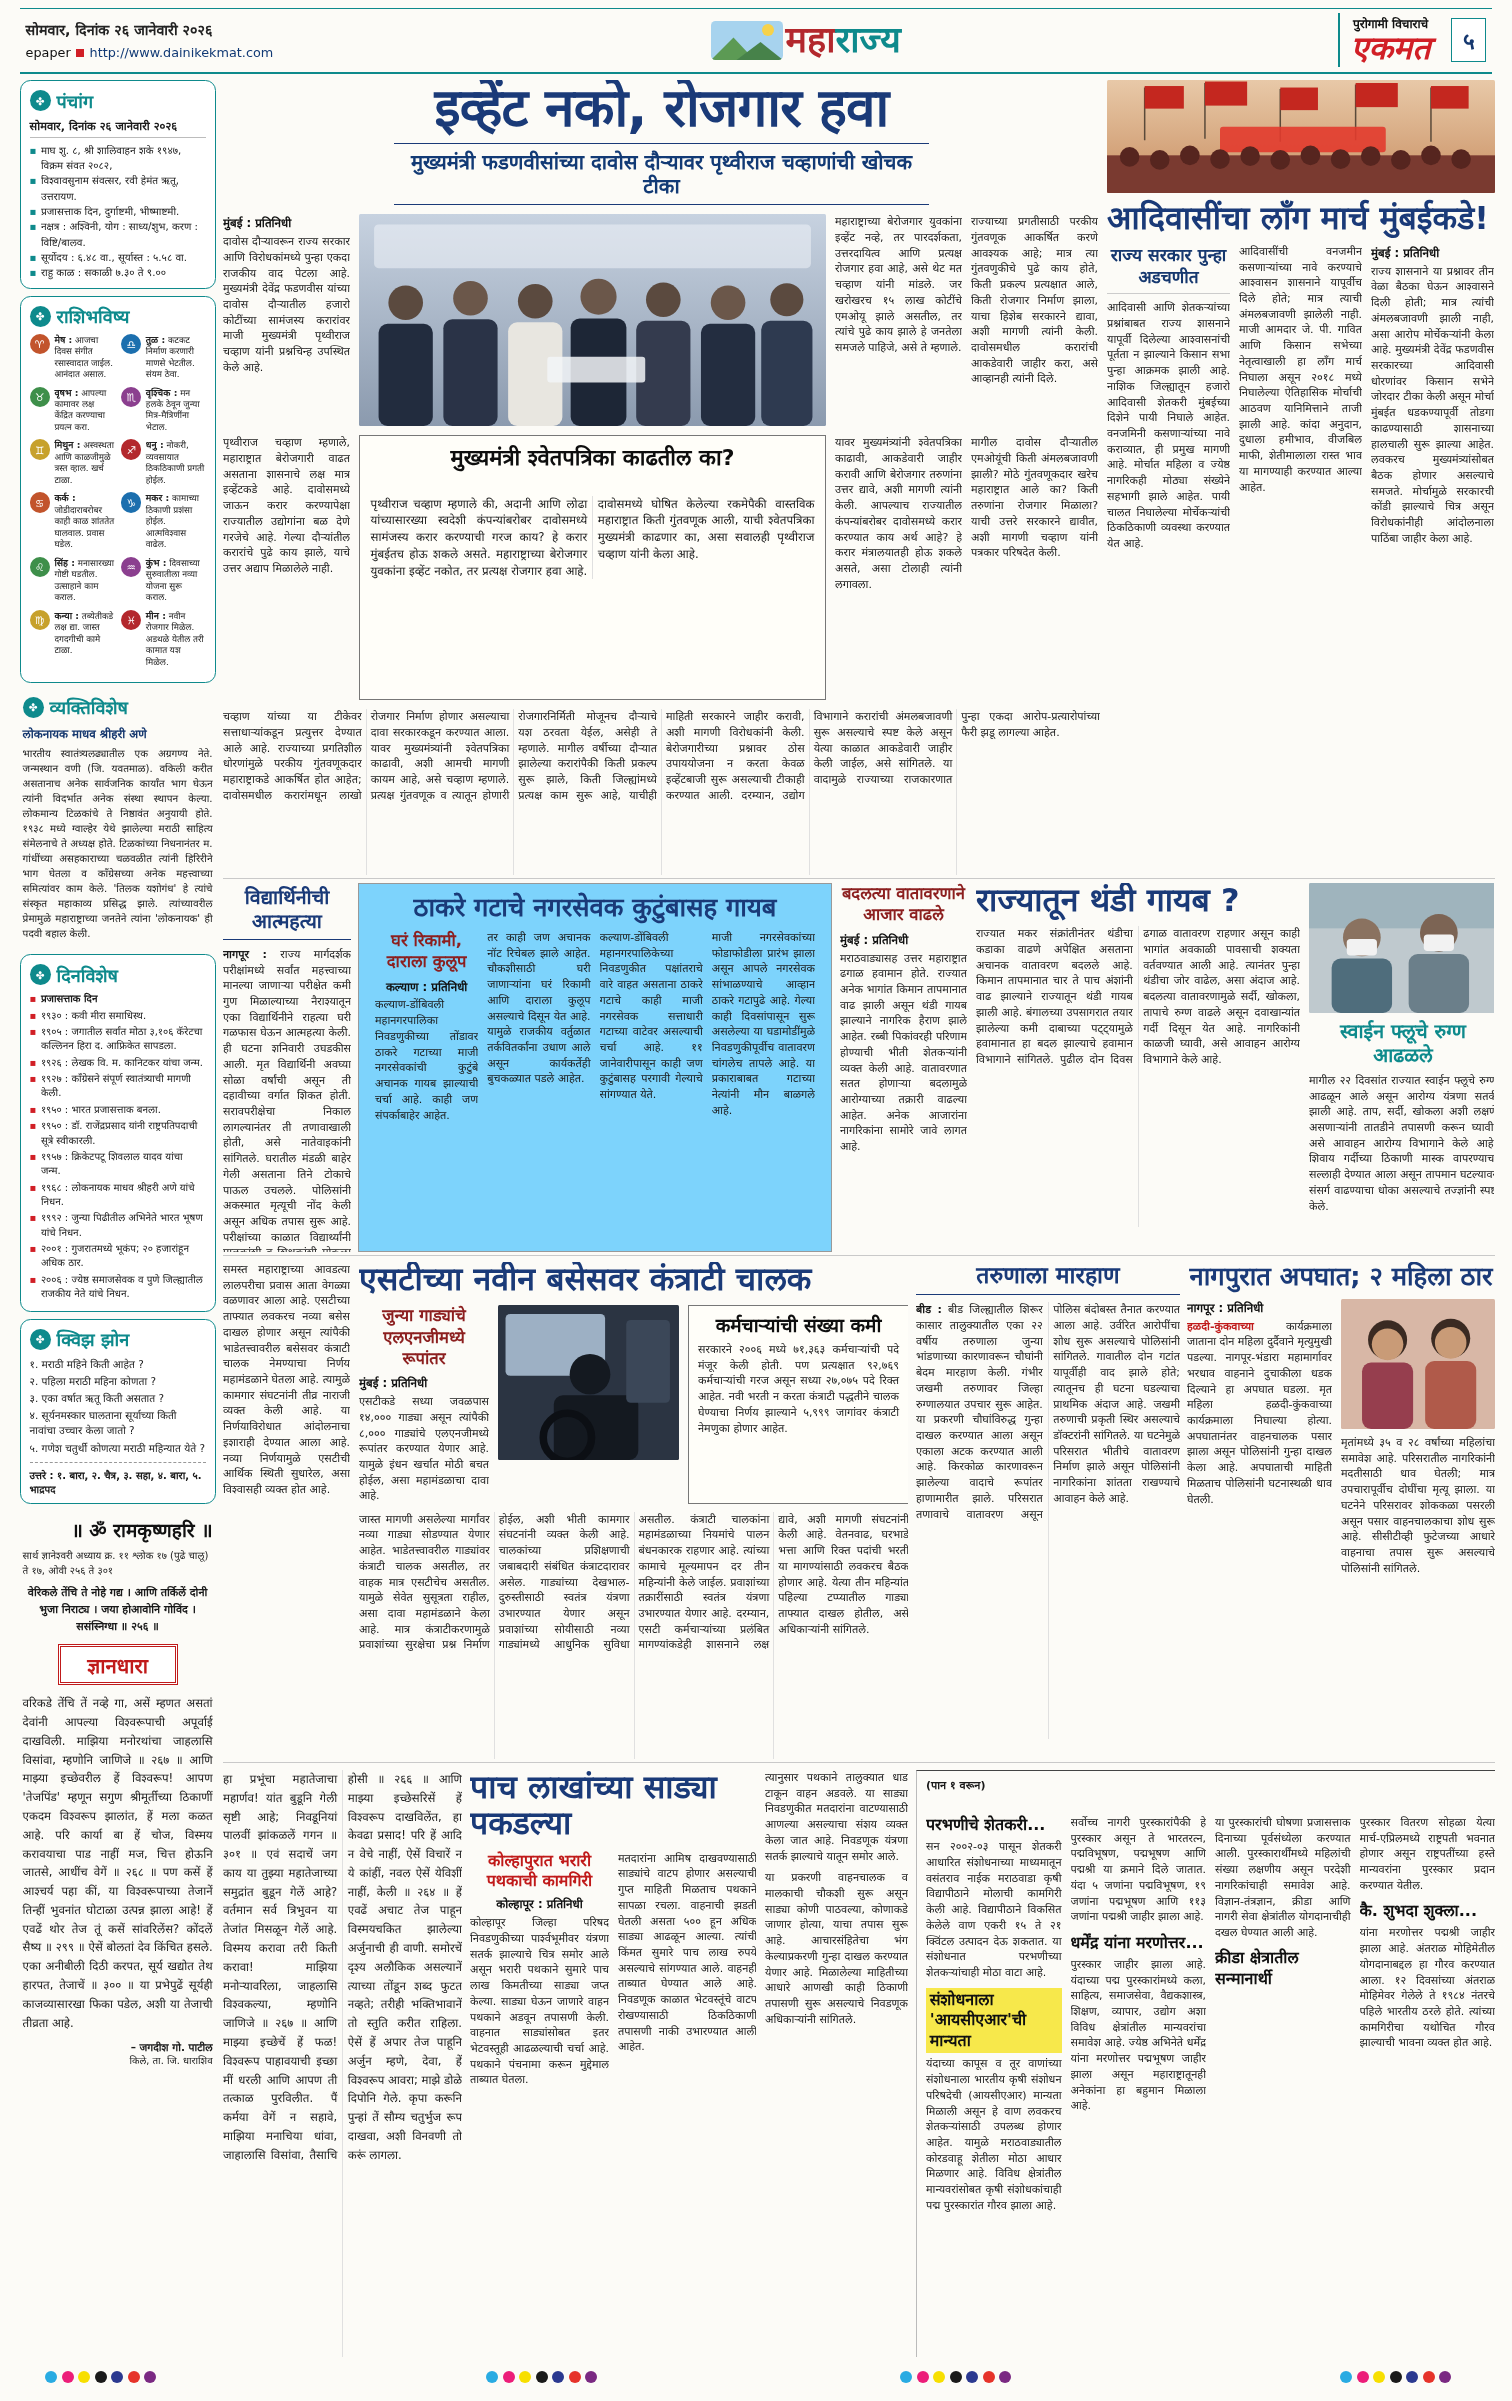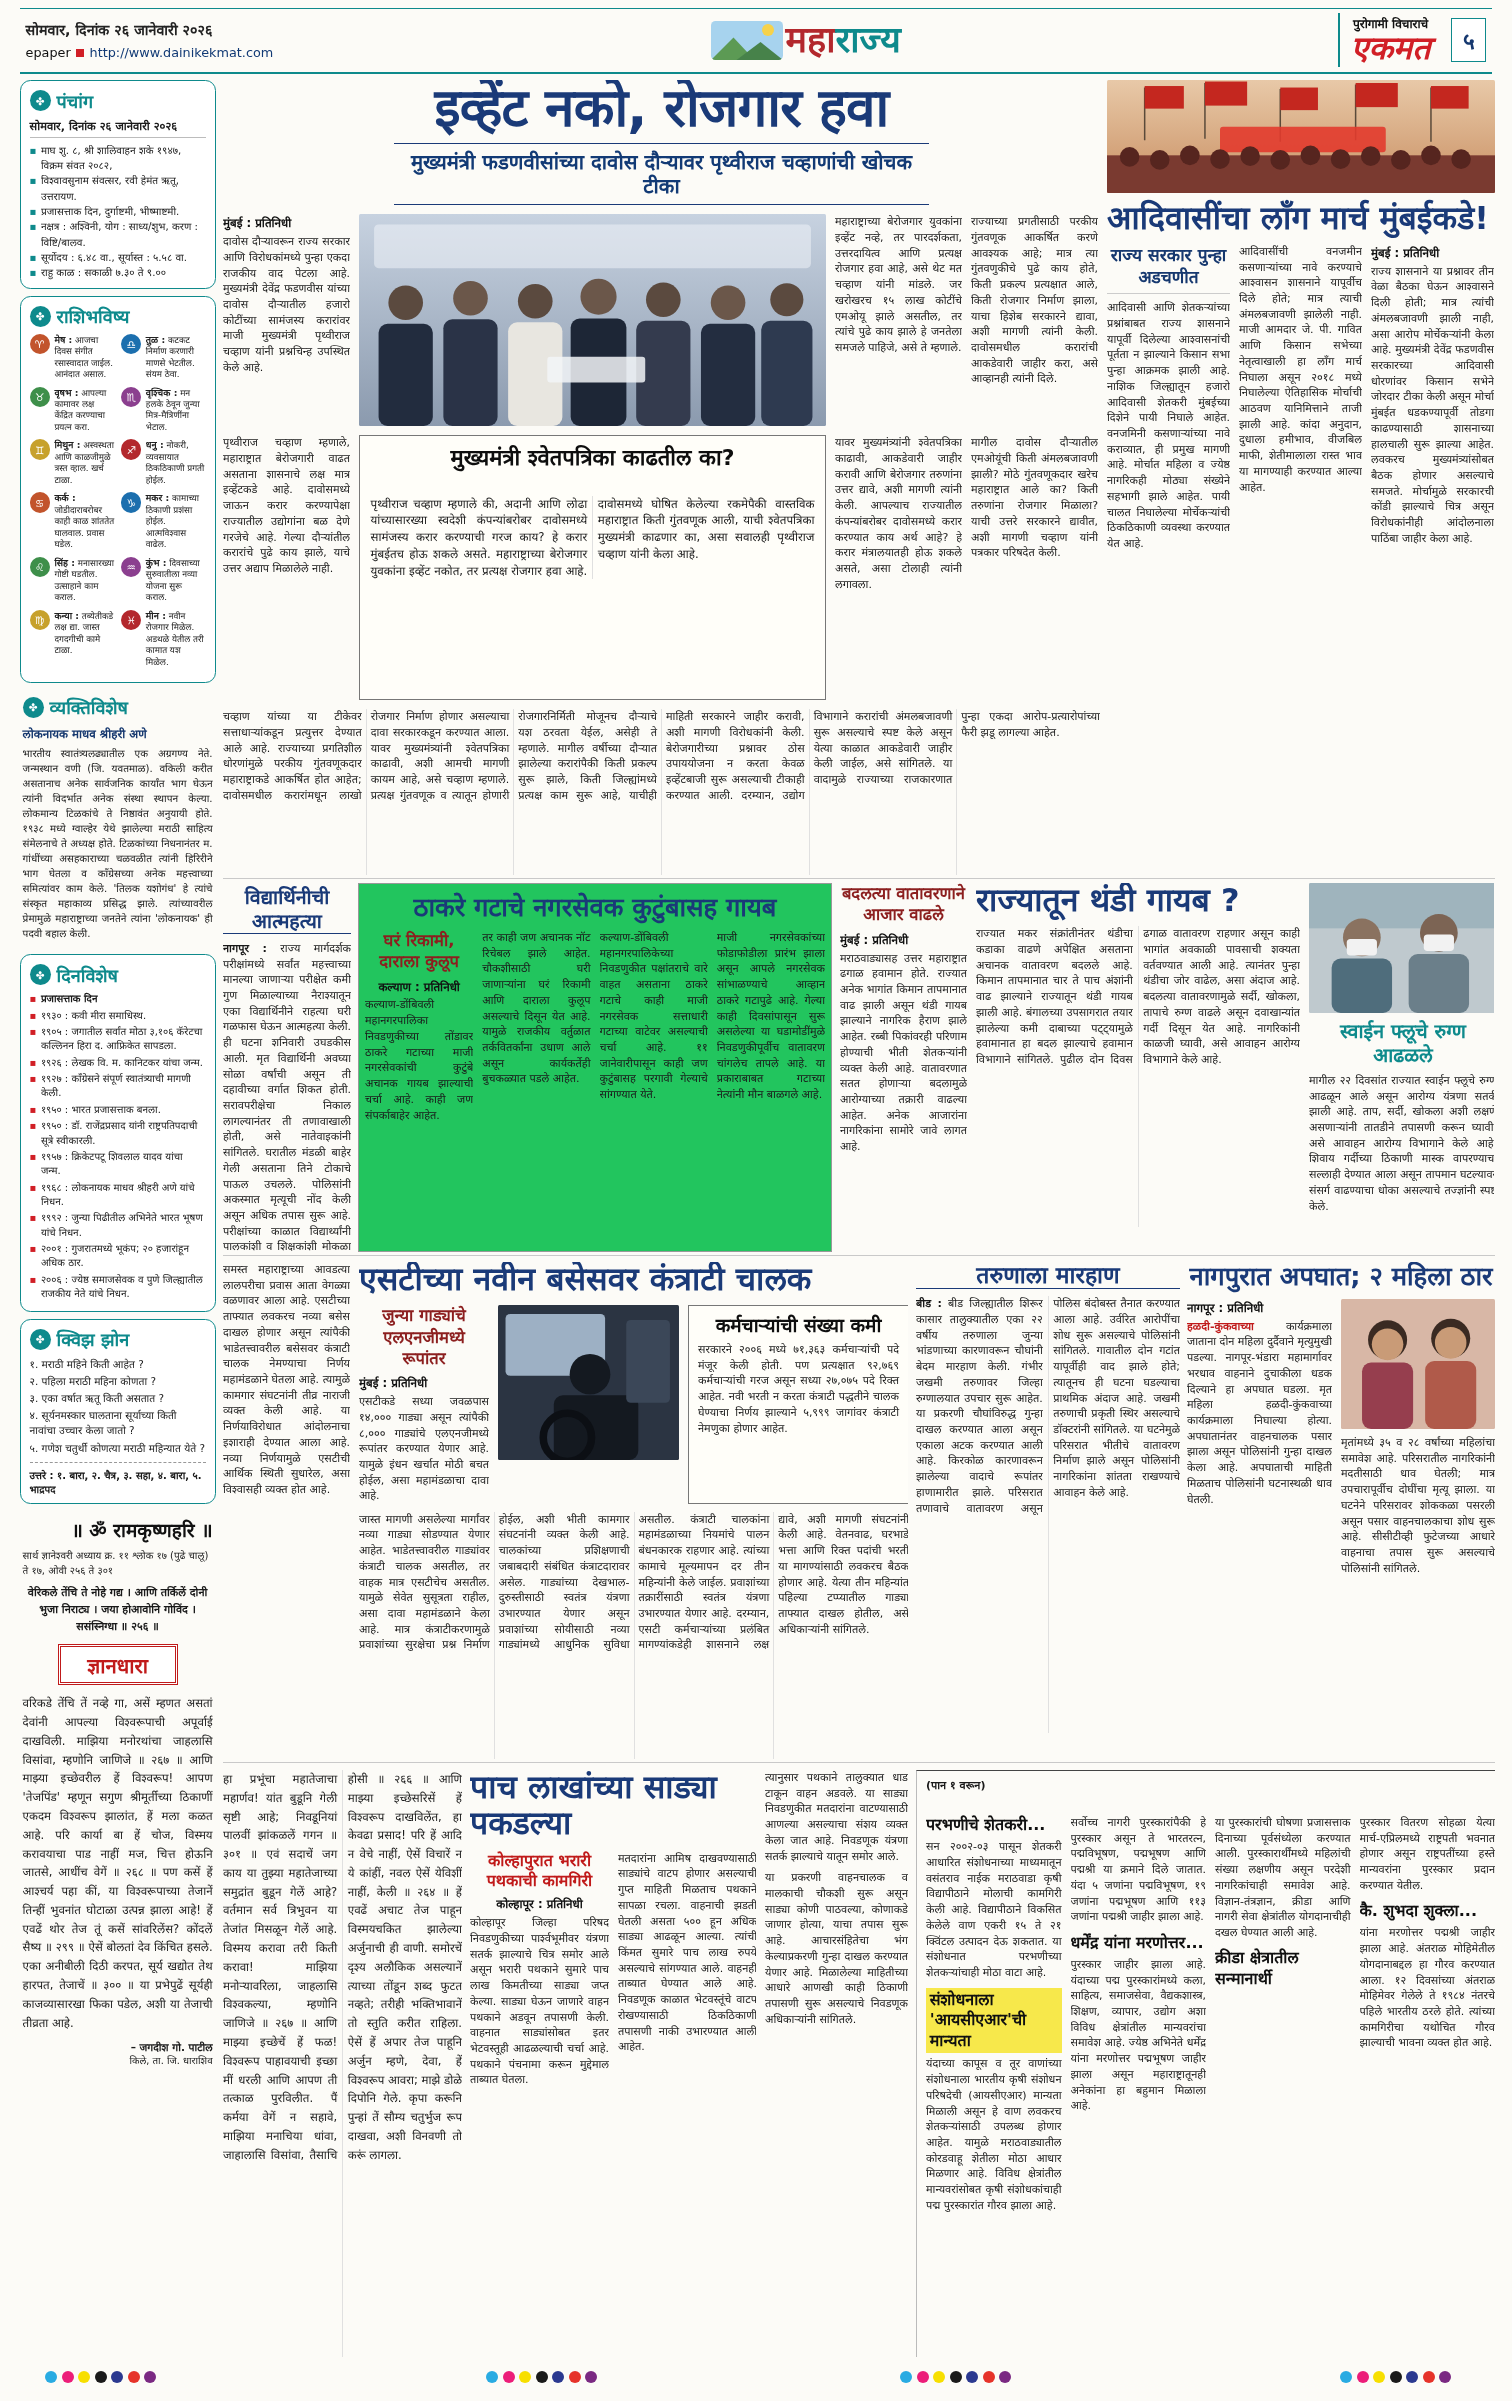--- a/index.html
+++ b/index.html
@@ -88,22 +88,22 @@
   .cols6{column-count:6;column-gap:9px;column-rule:0.8px solid #e0e0e0}
   .lead-bottom{height:187px;overflow:hidden}
   .sub-maroon{color:#8c1f1f;font-weight:800;font-size:16.6px;line-height:1.28;text-align:center;margin-bottom:5.3px}
   .sub-red{color:#c01a1a;font-weight:800;font-size:16px;line-height:1.28;text-align:center;margin-bottom:3.8px}
   .swine-head{color:#0e8a8c;font-weight:800;font-size:19.6px;line-height:1.22;text-align:center;margin:6.8px 0 5.3px}
   .ad-sub{color:#16386f;font-weight:800;font-size:17.3px;line-height:1.3;text-align:center;margin-bottom:6px;border-bottom:0.8px solid #ccc;padding-bottom:4.5px}
   .kbox{width:221px;flex:none;border:0.8px solid #777;padding:7.5px 9px;overflow:hidden;background:#fffef9}
   .kbox-head{font-size:19px;font-weight:800;text-align:center;margin-bottom:5.3px;color:#0e0e0e;line-height:1.2}
   .redlead{color:#c01a1a;font-weight:bold}
   .dl{font-weight:800}
-  .boxed{border:0.8px solid #999;padding:9px 6px;background:#22c55e}
-  .rules{border-bottom:1.5px solid #1a3a78;margin-bottom:6.8px}
+  .boxed{border:0.8px solid #999;padding:9px 16px;background:#7dd3fc}
+  .rules{border-bottom:1.5px solid #1a3a78;padding-bottom:6px;margin-bottom:6.8px}
   .mt{margin-top:6px}
   .hrule{position:absolute;left:223px;right:17.3px;height:0.8px;background:#c9c9c9}
 
   
   #blk-lead{left:223px;top:80px;width:877px;height:795px}
   #blk-adivasi{left:1107px;top:80px;width:388px;height:795px}
   #blk-vidya{left:223px;top:886px;width:128px;height:366px}
   #blk-thak{left:358px;top:883px;width:474px;height:369px}
   #blk-thandi{left:840px;top:883px;width:654px;height:369px}
   #blk-st{left:223px;top:1262px;width:685px;height:497px}

